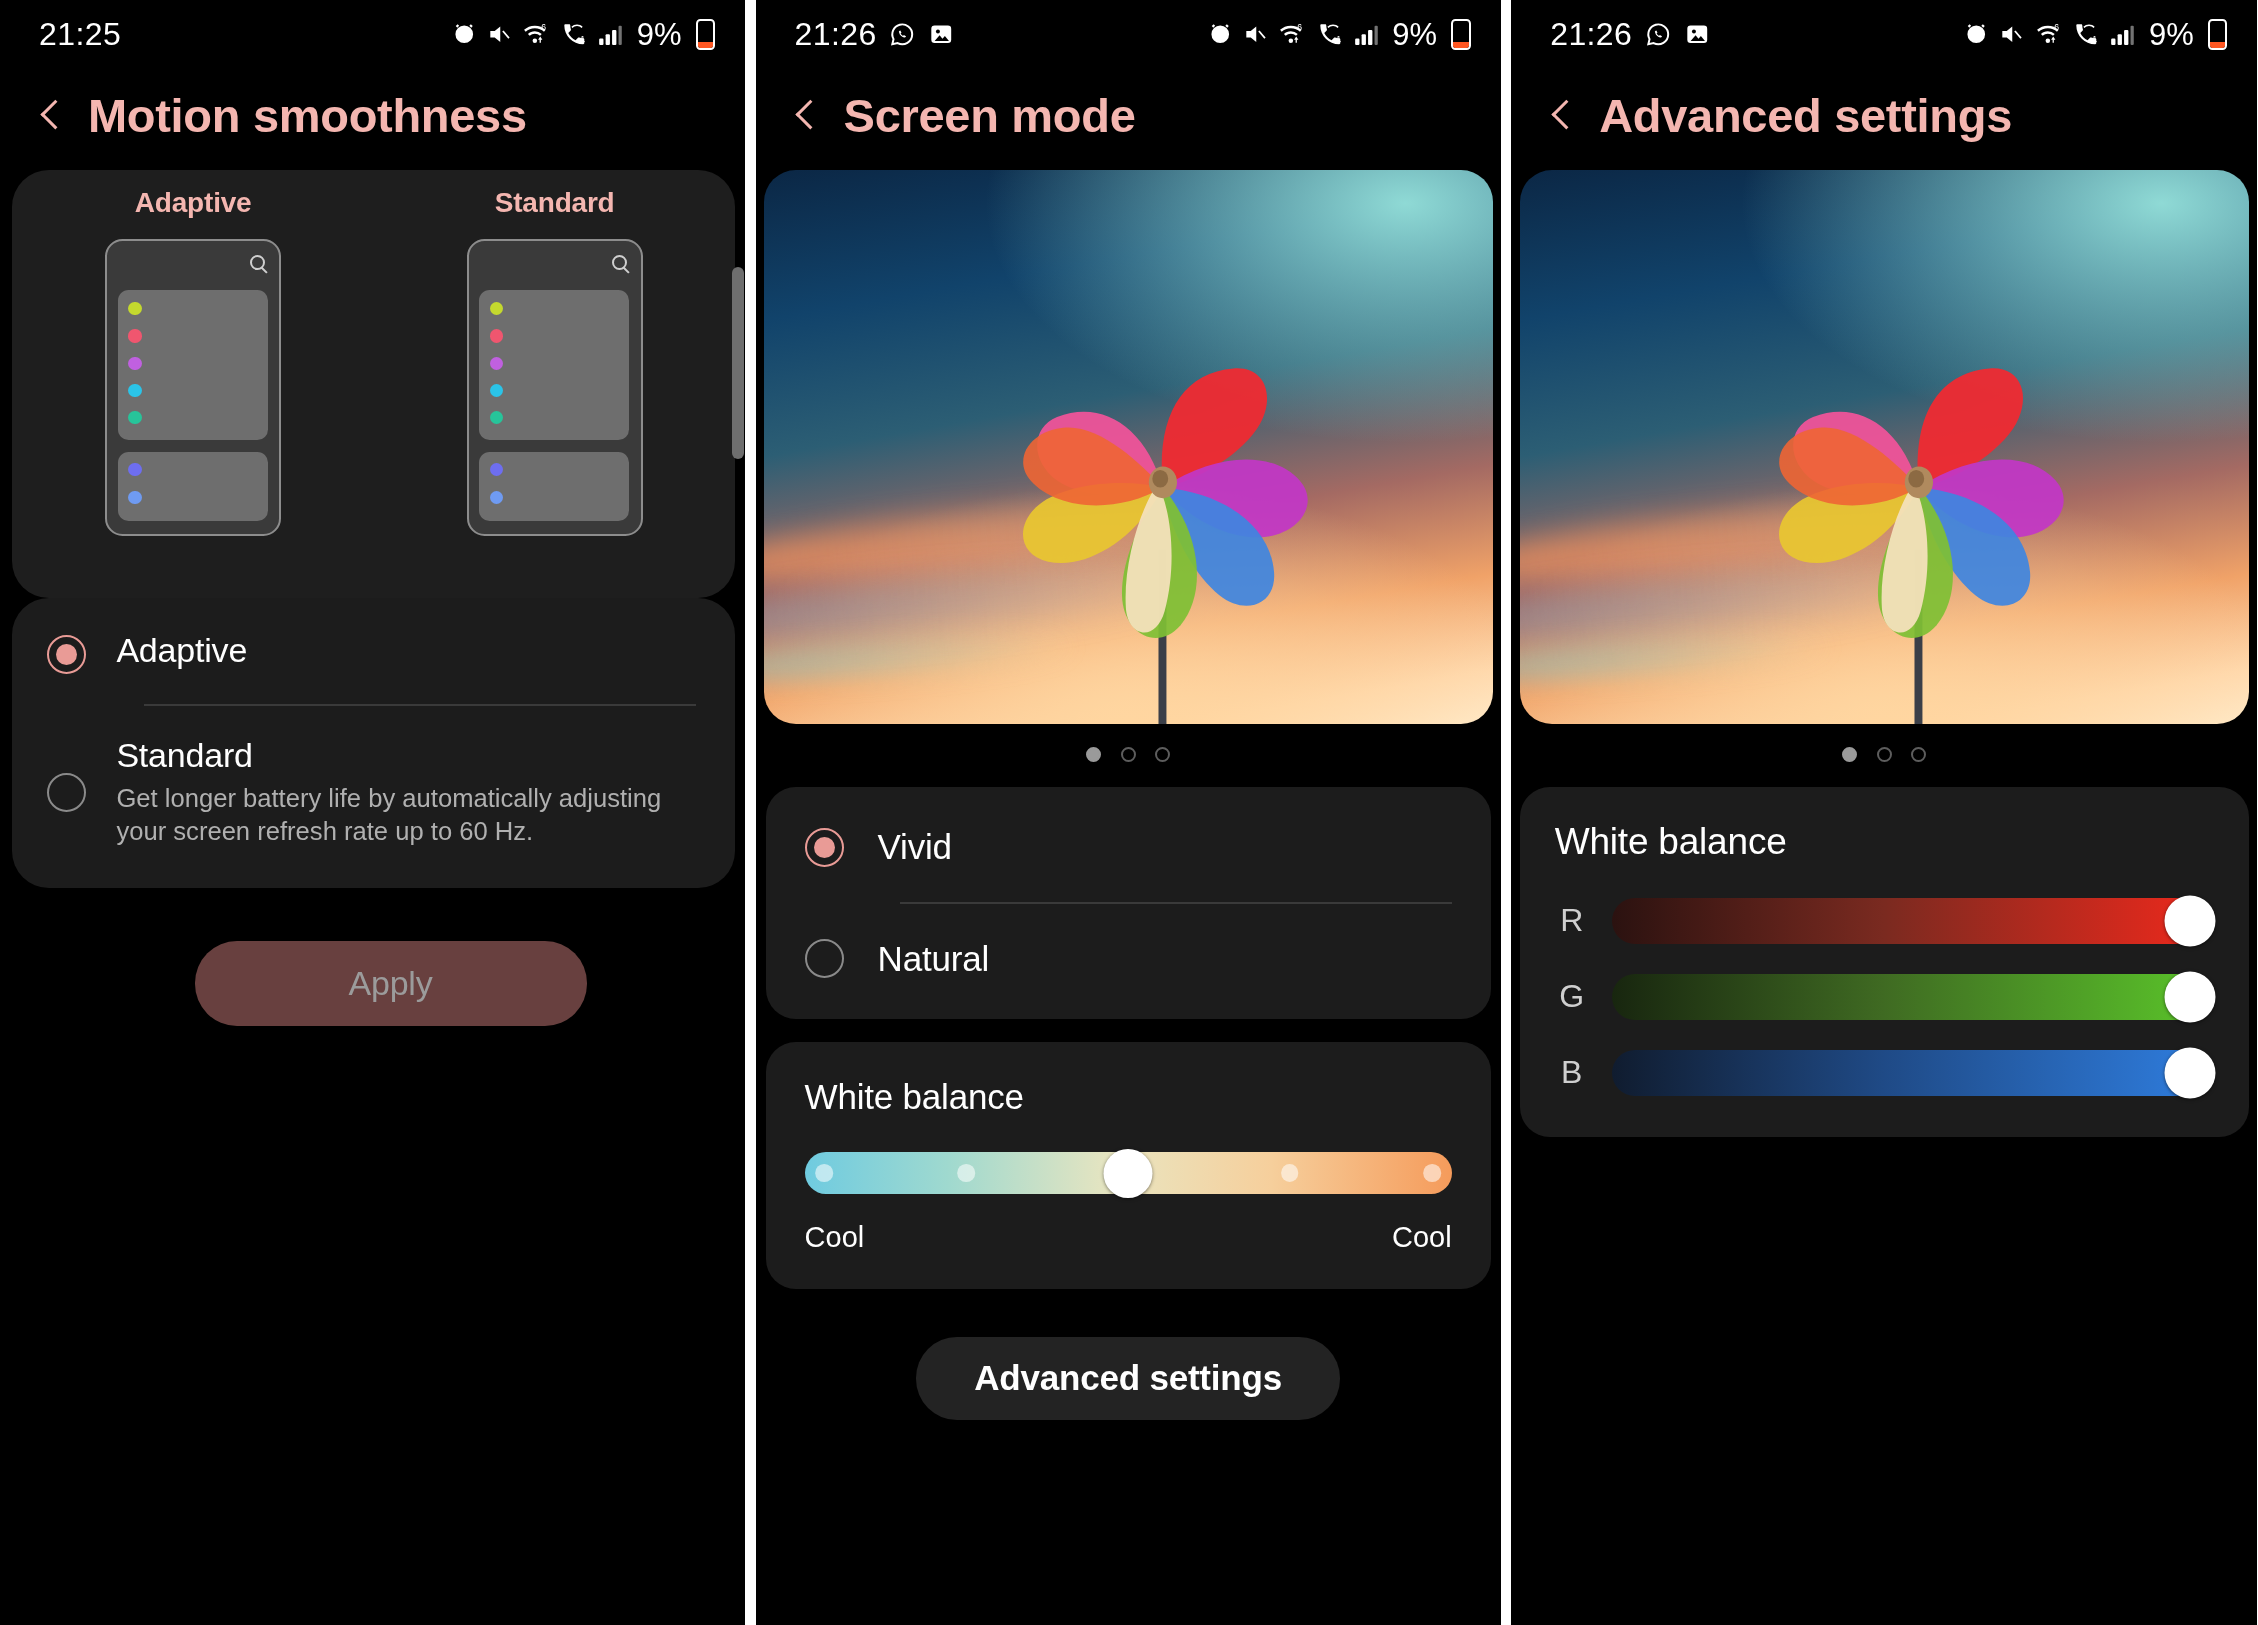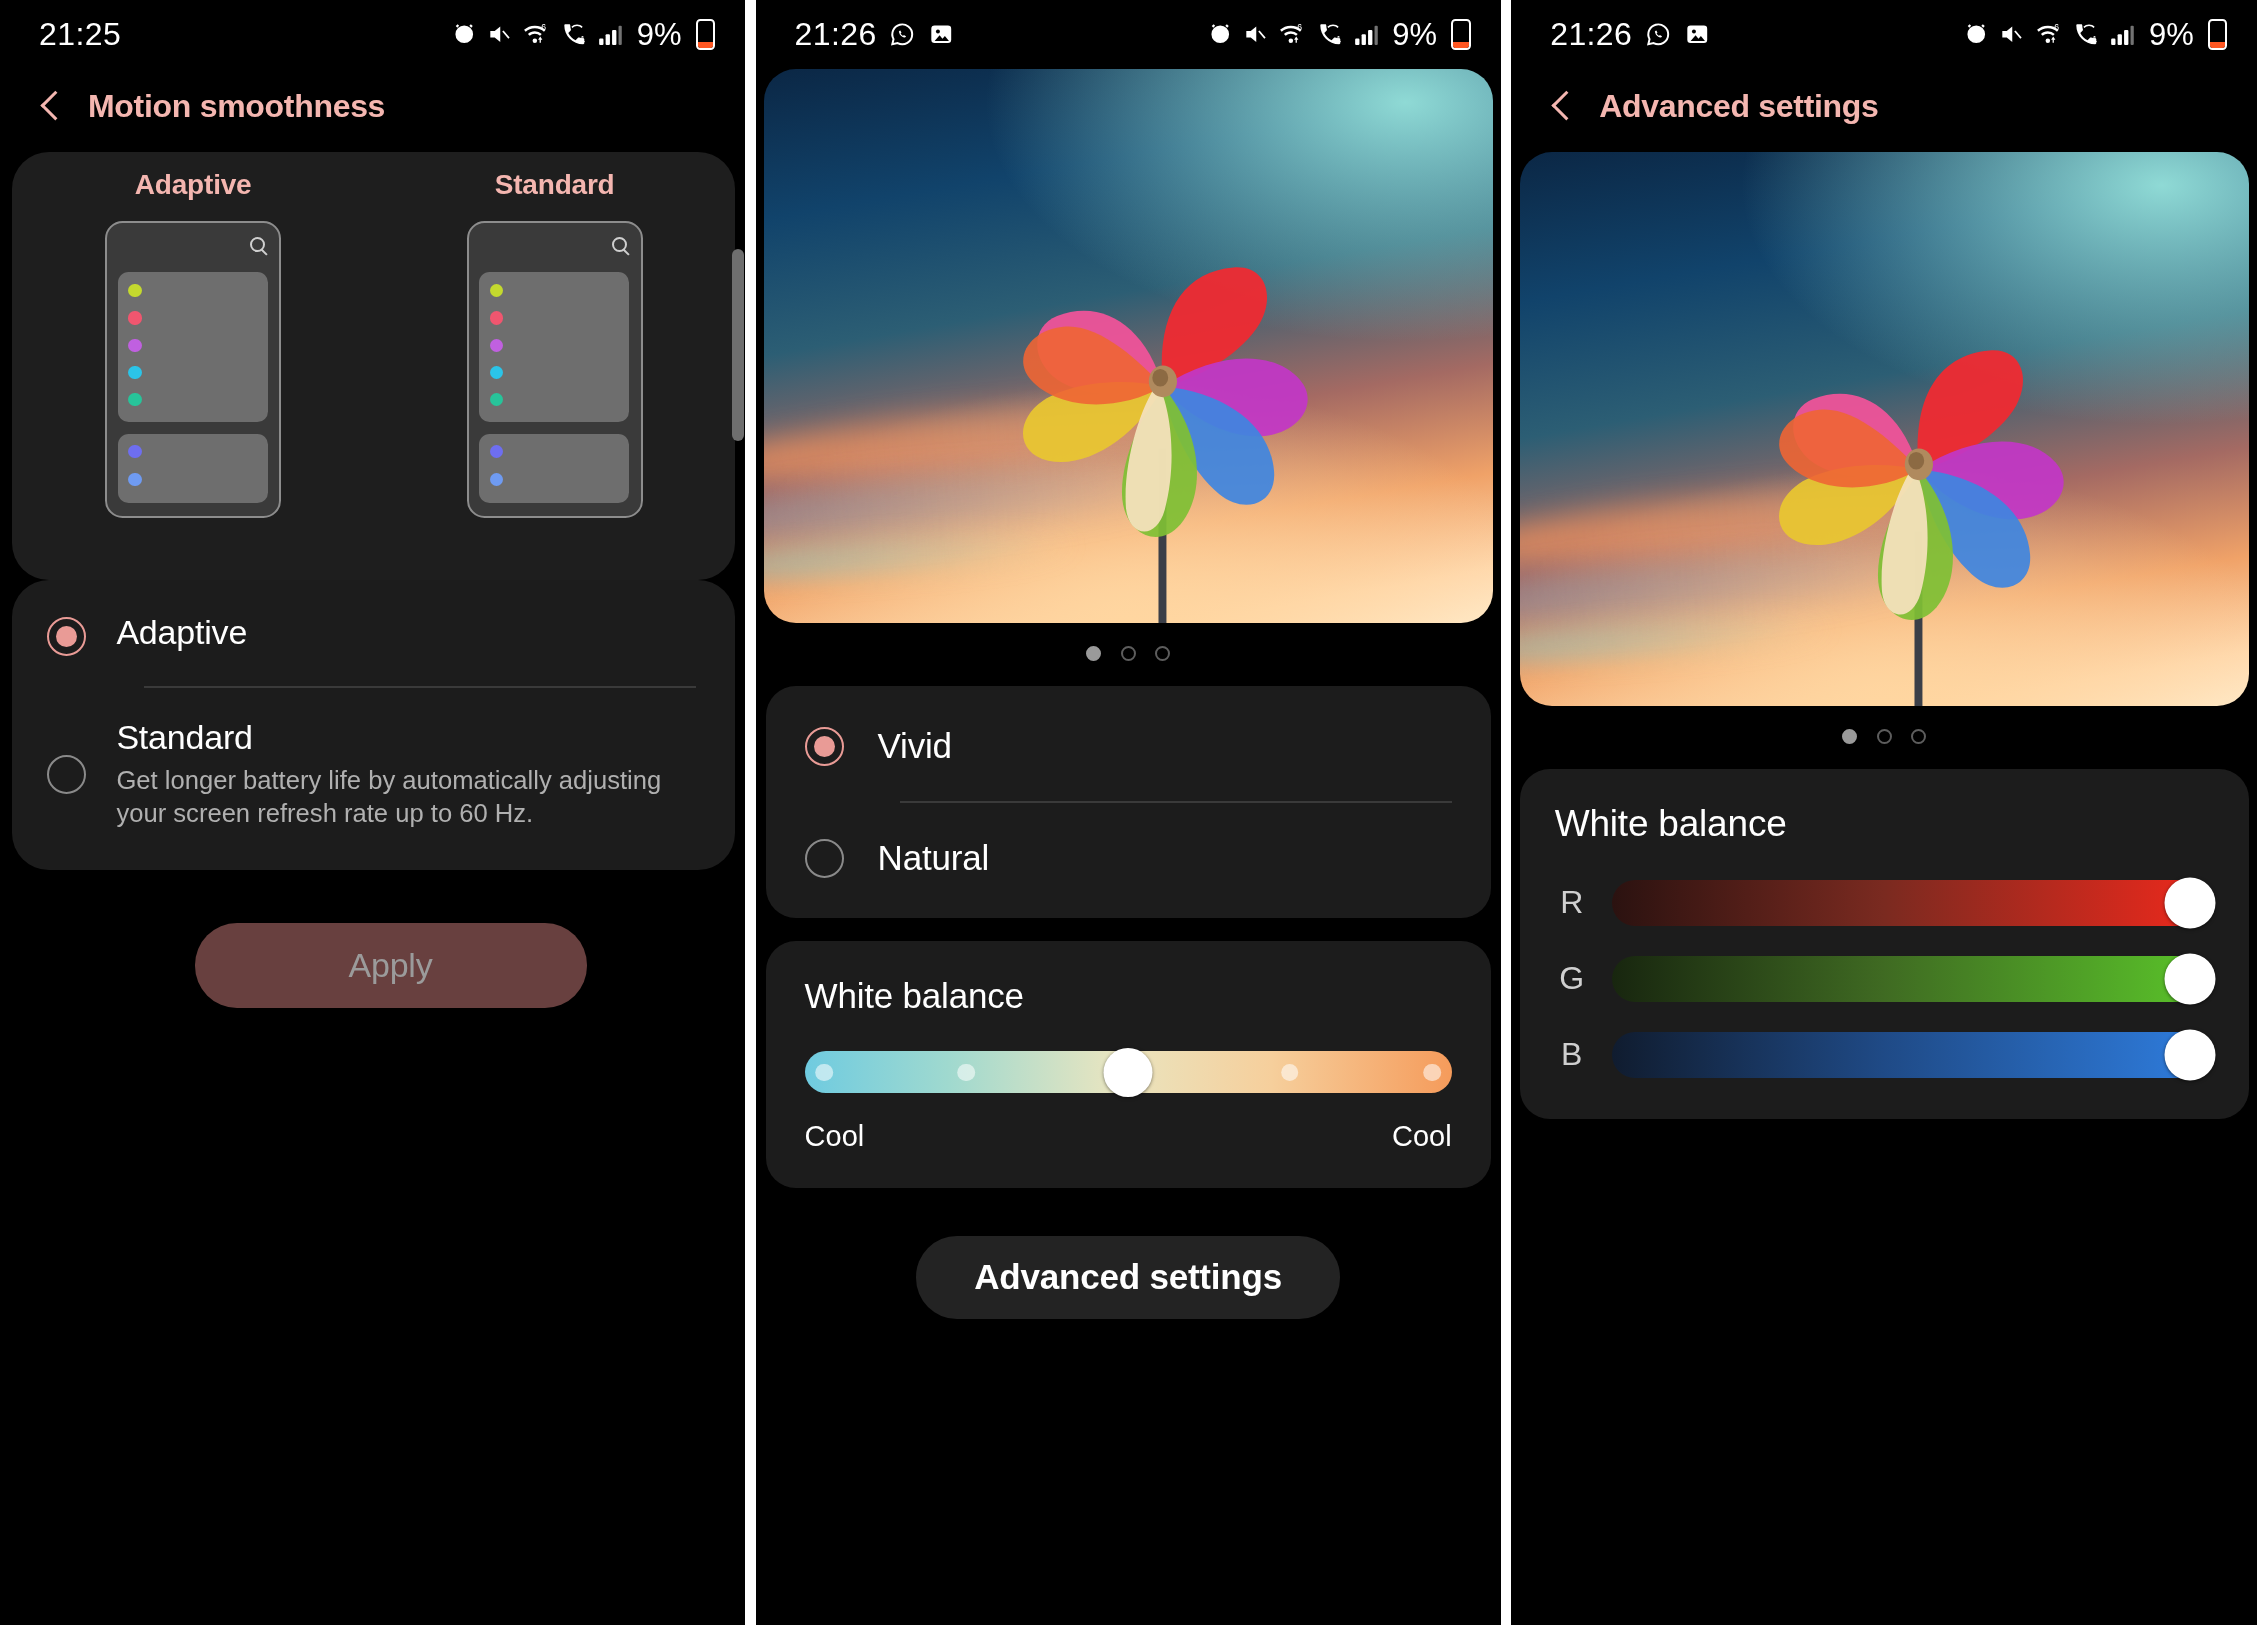--- a/index.html
+++ b/index.html
@@ -56,21 +56,21 @@
     width:30px; height:30px; position:relative; flex:0 0 auto;
     cursor:pointer;
   }
   .back-chevron:before{
     content:''; position:absolute; left:9.7px; top:3.5px;
     width:17.6px; height:17.6px;
     border-left:3.5px solid #f4b6b0; border-bottom:3.5px solid #f4b6b0;
     transform:rotate(45deg);
   }
   .page-title {
-    font-size:32px; font-weight:700; color:#f4b6b0; letter-spacing:-0.3px;
+    font-size:47px; font-weight:700; color:#f4b6b0; letter-spacing:-0.3px;
     white-space:nowrap;
   }
 
   
   .preview-card {
     margin:0 0 0 12.4px;
     width:723px; height:428px;
     background:#1e1e1e; border-radius:37px;
     position:relative;
     display:flex; justify-content:space-around; align-items:flex-start;
@@ -431,20 +431,24 @@
               <rect x="20" y="4" width="3" height="18" rx="1" opacity=".45"></rect>
             </svg>
         </span>
         <span class="sb-pct">9%</span>
         <span class="batt">
             <span class="batt-fill"></span>
           </span>
       </div>
     </div>
 
+    <div class="header">
+      <div class="back-chevron"></div>
+      <div class="page-title">Screen mode</div>
+    </div>
 
     <div class="wall">
       <div class="cloud-a"></div>
         <div class="cloud-b"></div>
         <div class="cloud-c"></div>
       <svg class="pinwheel" viewBox="0 0 826 628">
         <rect x="447" y="430" width="9" height="210" fill="#3b3f48"></rect>
         <g transform="translate(452,360)">
           <path d="M0,0 C-20,-70 -70,-100 -120,-80 C-150,-68 -150,-30 -120,-8 C-95,10 -40,14 0,0 Z" fill="#f2539a" opacity=".93"></path>
           <path d="M0,0 C-8,-78 20,-130 80,-135 C115,-138 128,-105 110,-72 C92,-40 42,-8 0,0 Z" fill="#ef2a32" opacity=".95"></path>

